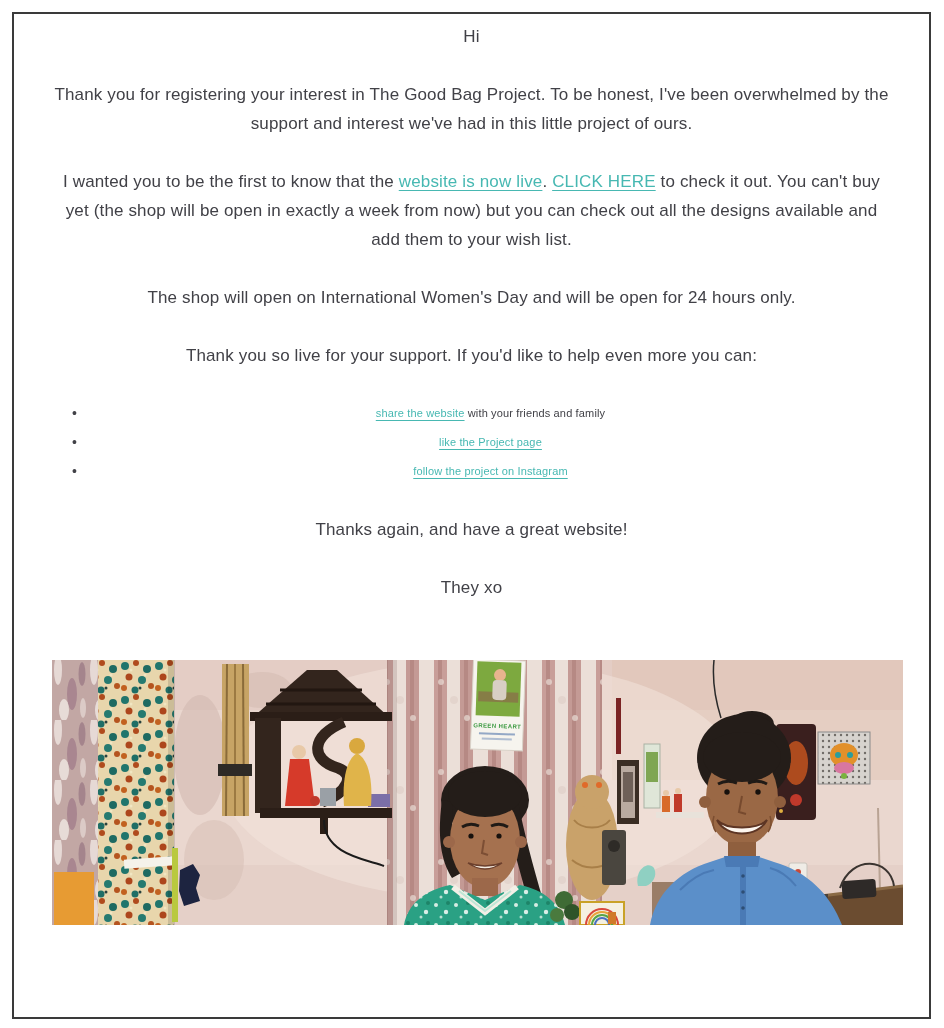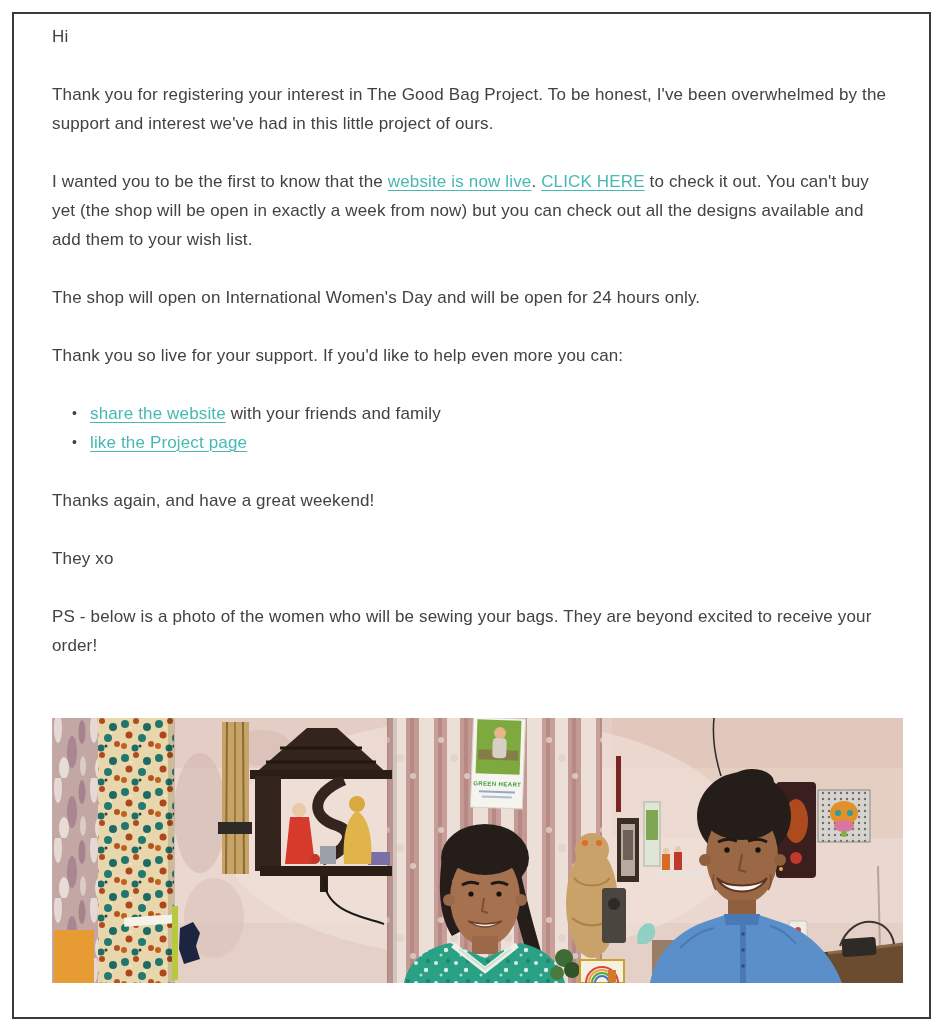--- a/index.html
+++ b/index.html
@@ -6,29 +6,29 @@
   body{
     width:944px;height:1028px;position:relative;overflow:hidden;
     font-family:"Liberation Sans", sans-serif;
     -webkit-font-smoothing:antialiased;
   }
   .frame{
     position:absolute;left:12px;top:12px;width:919px;height:1007px;
     box-sizing:border-box;border:2px solid var(--border-color,#3a3a3a);
     background:#fff;overflow:hidden;
   }
-  .content{padding:8px 38px 0 38px;}
+  .content{padding:8px 38px 0 38px;text-align:center;}
   .content p{
     margin:29px 0;font-size:17px;line-height:29px;
     color:var(--text-color,#414147);letter-spacing:0.15px;
   }
   .content p:first-child{margin-top:0;}
   .content ul{margin:29px 0;padding:0;list-style:none;}
   .content li{
-    position:relative;padding-left:38px;font-size:17px;line-height:29px;
+    position:relative;padding-left:38px;font-size:11px;line-height:29px;
     color:var(--text-color,#414147);letter-spacing:0.15px;
   }
   .content li::before{
     content:"\2022";position:absolute;left:20px;top:0;
     color:var(--text-color,#414147);font-size:14px;
   }
   a.link{
     color:var(--link-color,#47b8b2);text-decoration:underline;
     text-decoration-thickness:1px;text-underline-offset:3px;cursor:pointer;
   }
@@ -42,24 +42,24 @@
   <div class="content">
     <div id="email-content">
         <p><span>Hi</span></p>
         <p><span>Thank you for registering your interest in The Good Bag Project. To be honest, I've been overwhelmed by the support and interest we've had in this little project of ours.</span></p>
         <p><span>I wanted you to be the first to know that the </span><a class="link" href="#">website is now live</a><span>. </span><a class="link" href="#">CLICK HERE</a><span> to check it out. You can't buy yet (the shop will be open in exactly a week from now) but you can check out all the designs available and add them to your wish list.</span></p>
         <p><span>The shop will open on International Women's Day and will be open for 24 hours only.</span></p>
         <p><span>Thank you so live for your support. If you'd like to help even more you can:</span></p>
         <ul>
           <li><a class="link" href="#">share the website</a><span> with your friends and family</span></li>
           <li><a class="link" href="#">like the Project page</a></li>
+          <li><a class="link" href="#">follow the project on Instagram</a></li>
         </ul>
-        <p><span>Thanks again, and have a great weekend!</span></p>
+        <p><span>Thanks again, and have a great website!</span></p>
         <p><span>They xo</span></p>
-        <p><span>PS - below is a photo of the women who will be sewing your bags. They are beyond excited to receive your order!</span></p>
       </div>
 
     <div class="photo-wrap">
       <svg width="851" height="265" viewBox="0 0 851 265" role="img" aria-label="Two smiling women in a sewing room with floral fabrics, a striped curtain and a small wooden shrine">
         <defs>
           <pattern id="tiedye" width="36" height="60" patternUnits="userSpaceOnUse">
             <rect width="36" height="60" fill="#c2a7a4"></rect>
             <ellipse cx="6" cy="10" rx="4" ry="15" fill="#ece2de" opacity="0.85"></ellipse>
             <ellipse cx="20" cy="34" rx="5" ry="16" fill="#a98690"></ellipse>
             <ellipse cx="30" cy="14" rx="3.5" ry="12" fill="#997884" opacity="0.75"></ellipse>

